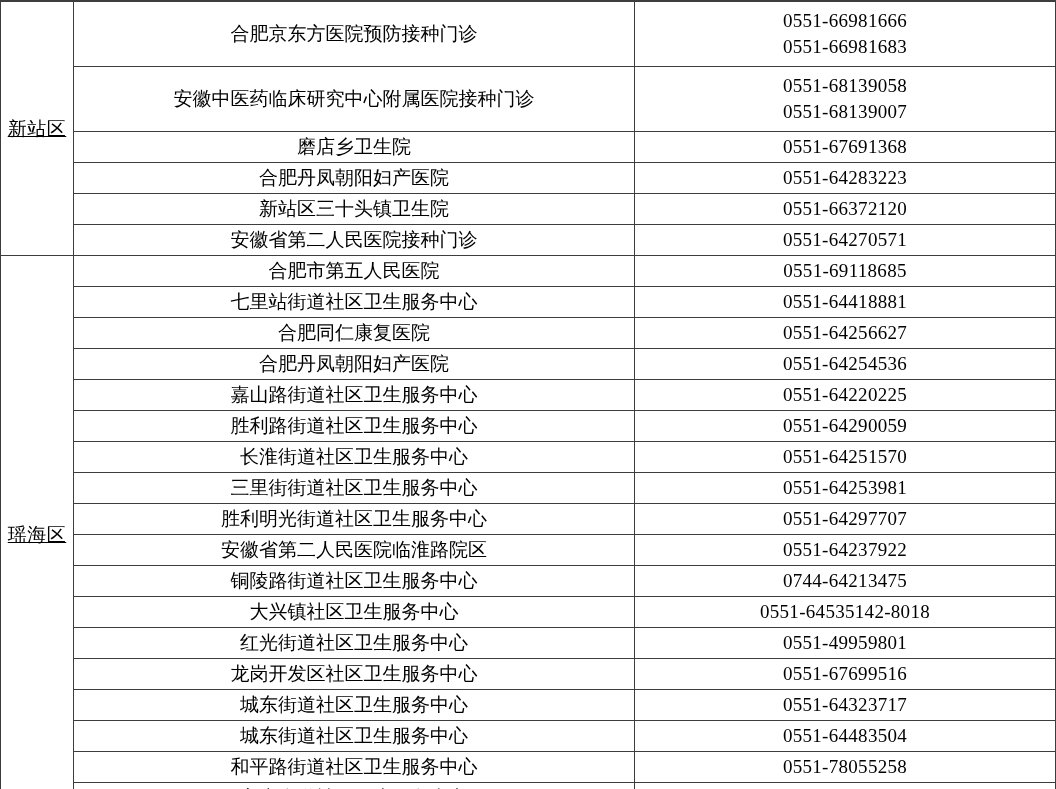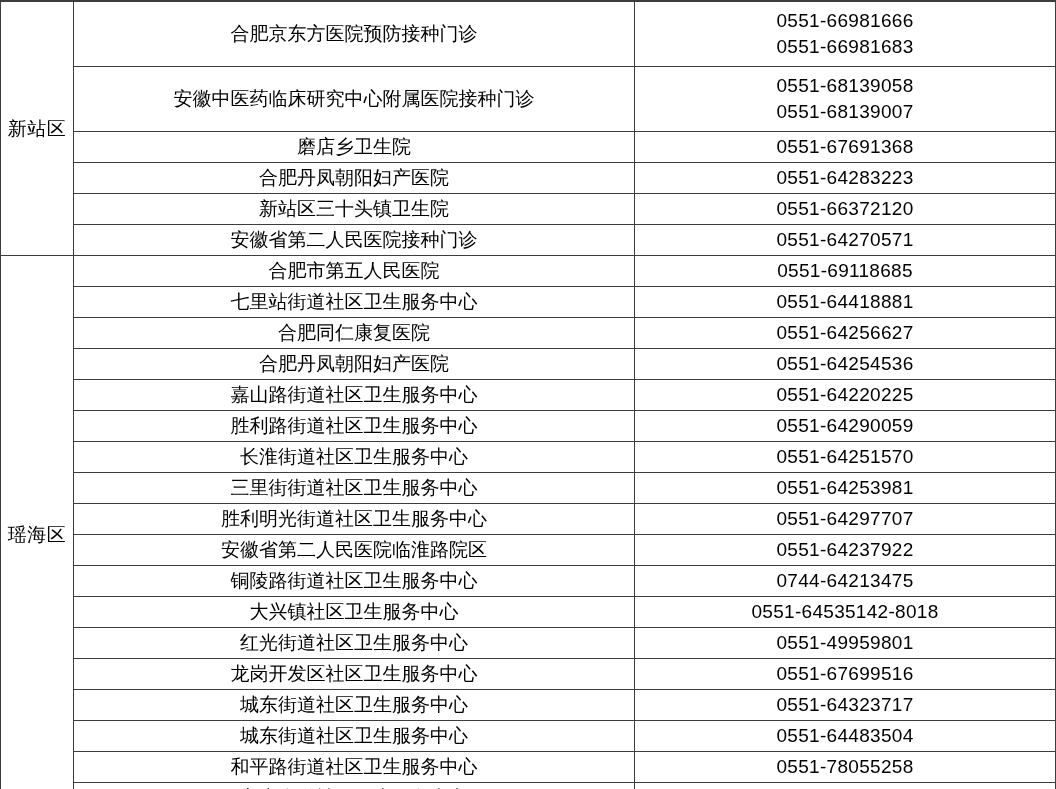--- a/index.html
+++ b/index.html
@@ -25,29 +25,30 @@
     font-size: 19px;
     text-align: center;
     vertical-align: middle;
     padding: 0;
     line-height: 1.35;
   }
   td.district-cell {
     width: 72px;
     font-size: 19px;
     letter-spacing: 0.5px;
+    text-decoration: underline;
   }
   td.name-cell {
     width: 560px;
     padding: 3px 4px;
   }
   td.phone-cell {
     width: 420px;
     padding: 3px 4px;
-    font-family: Liberation Sans, sans-serif;
+    font-family: Liberation Serif, serif;
   }
   td.phone-cell .phone-line {
     display: block;
     letter-spacing: 0.3px;
   }
   tr.row-tall td {
     height: 64px;
   }
   tr.row-std td {
     height: 30px;

